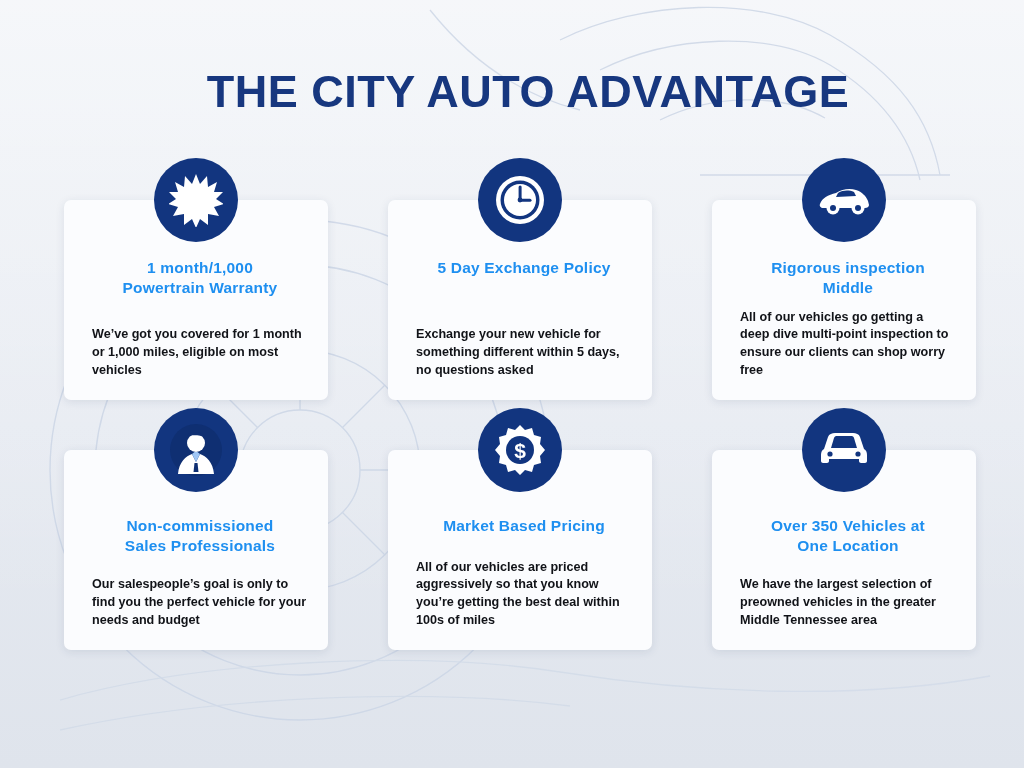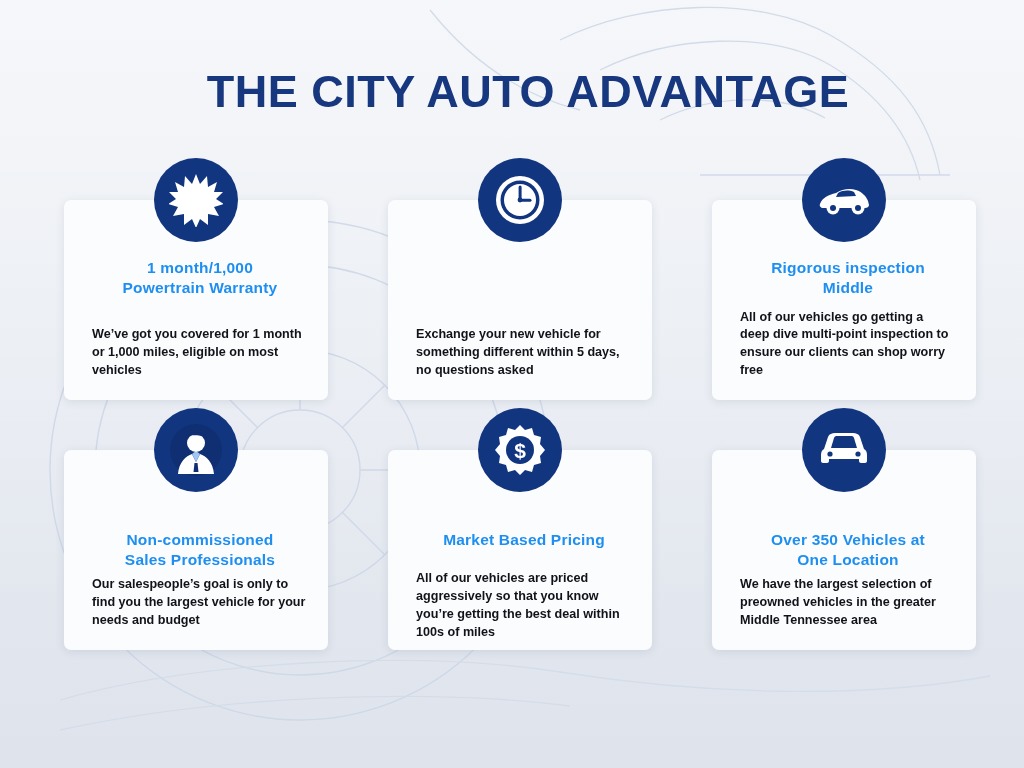--- a/index.html
+++ b/index.html
@@ -111,21 +111,21 @@
     font-size: 12.6px;
     font-weight: bold;
     line-height: 1.42;
     text-align: left;
     margin-top: auto;
     margin-bottom: 6px;
     padding: 0 4px;
   }
 
   
-  .row2 .card-title { margin-top: 22px; }
+  .row2 .card-title { margin-top: 8px; }
 </style>
 </head>
 <body>
 
 <div class="page">
 
   <div class="bg-band"></div>
 
   <div class="bg-art">
     <svg width="1024" height="768" viewBox="0 0 1024 768" fill="none">
@@ -174,20 +174,23 @@
       <div class="icon-badge">
         <svg width="56" height="56" viewBox="0 0 56 56">
           <circle cx="28" cy="28" r="24" fill="#ffffff"></circle>
           <circle cx="28" cy="28" r="19.5" fill="#12357f"></circle>
           <circle cx="28" cy="28" r="16" fill="#ffffff"></circle>
           <rect x="26.6" y="13.5" width="3" height="16" rx="1.5" fill="#12357f"></rect>
           <rect x="27.5" y="26.8" width="12" height="3" rx="1.5" fill="#12357f"></rect>
           <circle cx="28" cy="28" r="2.4" fill="#12357f"></circle>
         </svg>
       </div>
+      <div class="card-title">
+        <span>5 Day Exchange Policy</span>
+      </div>
       <div class="card-body">Exchange your new vehicle for something different within 5 days, no questions asked</div>
     </div>
 
     <div class="card">
       <div class="icon-badge">
         <svg width="56" height="40" viewBox="0 0 56 40">
           <path fill="#ffffff" d="M4 24 C6 18 12 15 20 13 C26 9 34 8 40 10 C46 12 50 16 52 21 L53 25 C53 27 51 28 49 28 L7 28 C5 28 3 26 4 24 Z"></path>
           <path fill="#12357f" d="M22 13 C27 10 33 10 38 12 L40 16 L20 17 Z"></path>
           <circle cx="17" cy="28" r="6.5" fill="#ffffff"></circle>
           <circle cx="17" cy="28" r="3" fill="#12357f"></circle>
@@ -214,21 +217,21 @@
           <path d="M24 32 L28 40 L32 32 L29.5 30 L26.5 30 Z" fill="#9fc6f5"></path>
           <path d="M26.5 41 L29.5 41 L30.5 50 L25.5 50 Z" fill="#0f2f72"></path>
         </svg>
       </div>
       <div class="card-title">
         <span>
           <span>Non-commissioned</span><br>
           <span>Sales Professionals</span>
         </span>
       </div>
-      <div class="card-body">Our salespeople’s goal is only to find you the largest vehicle for your needs and budget</div>
+      <div class="card-body">Our salespeople’s goal is only to find you the perfect vehicle for your needs and budget</div>
     </div>
 
     <div class="card row2">
       <div class="icon-badge">
         <svg width="54" height="54" viewBox="0 0 54 54">
           <polygon fill="#ffffff" points="27,2 32,7 39,5 41,12 48,14 47,21 52,27 47,33 48,40 41,42 39,49 32,47 27,52 22,47 15,49 13,42 6,40 7,33 2,27 7,21 6,14 13,12 15,5 22,7"></polygon>
           <circle cx="27" cy="27" r="14" fill="#12357f"></circle>
           <text x="27" y="35" text-anchor="middle" font-family="Liberation Sans, sans-serif" font-size="21" font-weight="bold" fill="#ffffff">$</text>
         </svg>
       </div>

